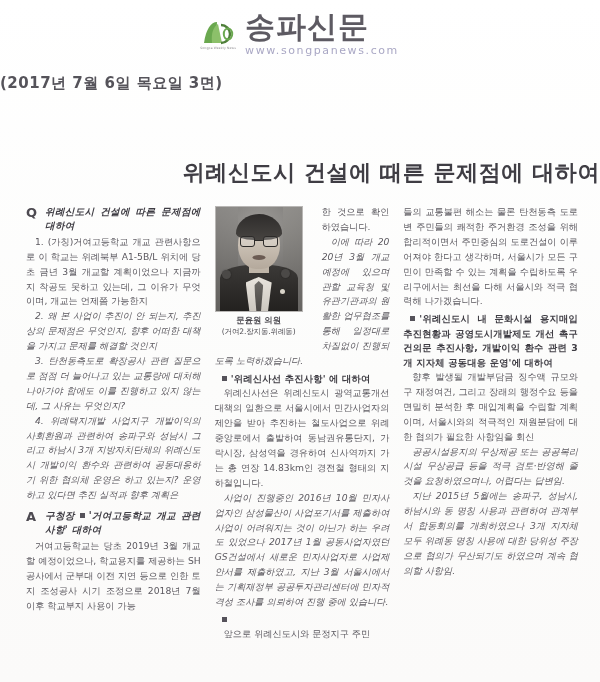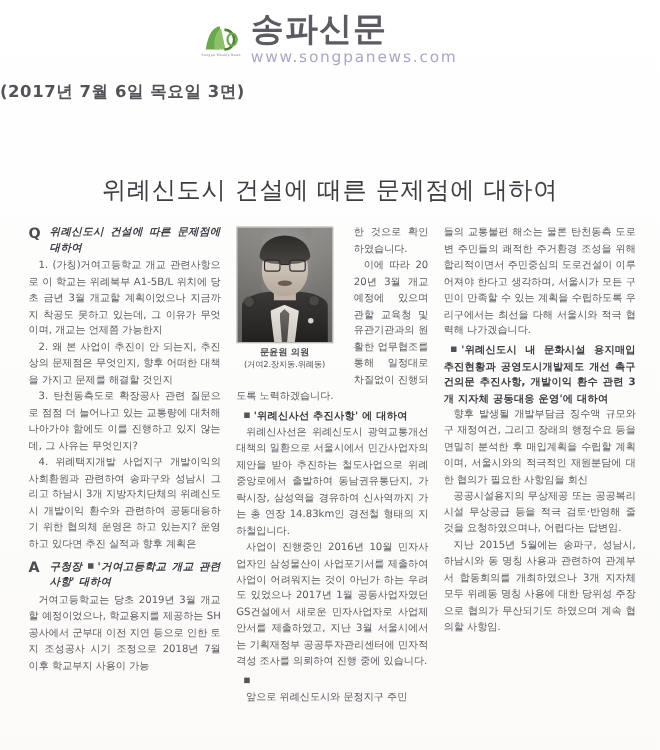--- a/index.html
+++ b/index.html
@@ -46,21 +46,21 @@
   }
   .logo-title {
     font-size: 30px;
     font-weight: bold;
     letter-spacing: 1px;
     color: #5d5a62;
     font-family: "DejaVu Sans", "Liberation Sans", sans-serif;
   }
   .logo-url {
     margin-top: 3px;
-    font-size: 14px;
+    font-size: 11px;
     letter-spacing: 1.6px;
     color: #a9a7c4;
   }
   .logo-sub {
     position: absolute;
     bottom: -1px; left: 50%;
     transform: translateX(-50%);
     font-size: 3px;
     letter-spacing: .2px;
     color: #8c8a8f;
@@ -74,23 +74,23 @@
     font-size: 15px;
     font-weight: bold;
     color: #55535a;
     letter-spacing: .5px;
   }
 
   
   .headline {
     position: absolute;
     top: 158px; left: 0; right: 0;
-    text-align: center;
+    text-align: right;
     font-size: 22px;
-    font-weight: normal;
+    font-weight: bold;
     color: #3f3d44;
     letter-spacing: .6px;
   }
 
   
   .columns {
     position: absolute;
     top: 205px; left: 26px; right: 22px; bottom: 8px;
     display: flex;
     gap: 14px;
@@ -127,21 +127,21 @@
     line-height: 1.5;
     letter-spacing: .3px;
     font-style: italic;
   }
   p.body {
     margin: 0;
     text-indent: 9px;
     text-align: justify;
     word-break: break-all;
   }
-  p.body + p.body { margin-top: 0; }
+  p.body + p.body { margin-top: 0; font-style: italic; }
 
   .sub-head {
     margin: 3px 0 0 0;
     font-size: 9.3px;
     font-weight: bold;
     color: #3f3d44;
     text-indent: 7px;
     line-height: 1.55;
     letter-spacing: .2px;
   }

